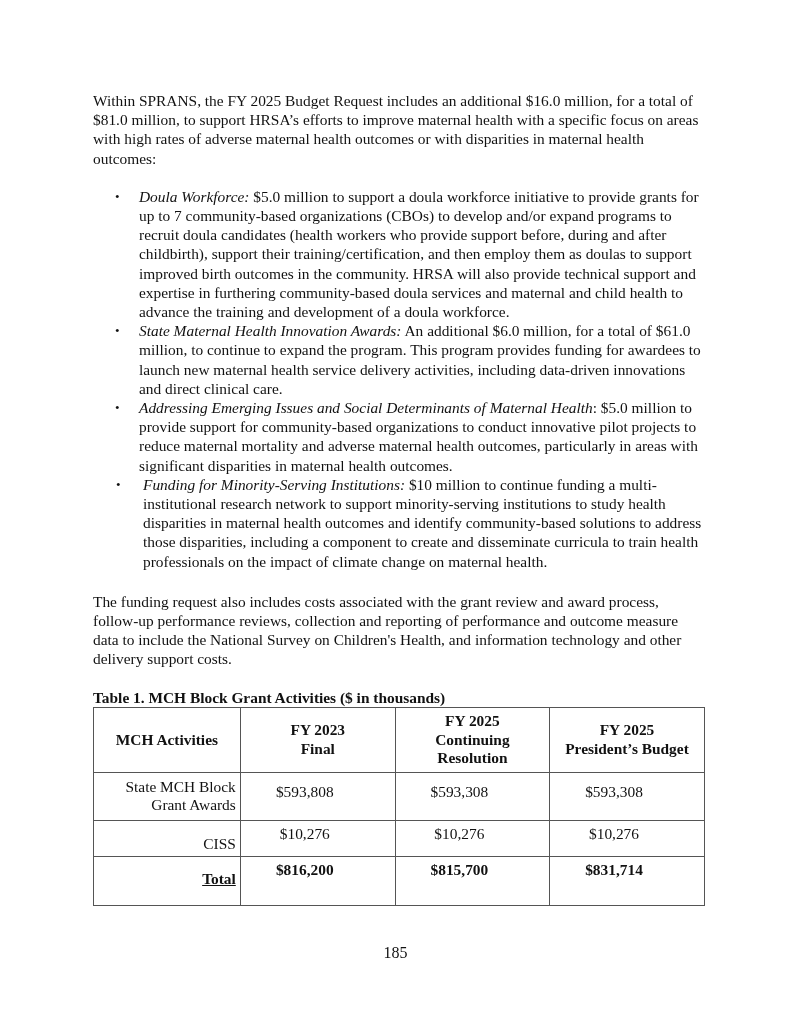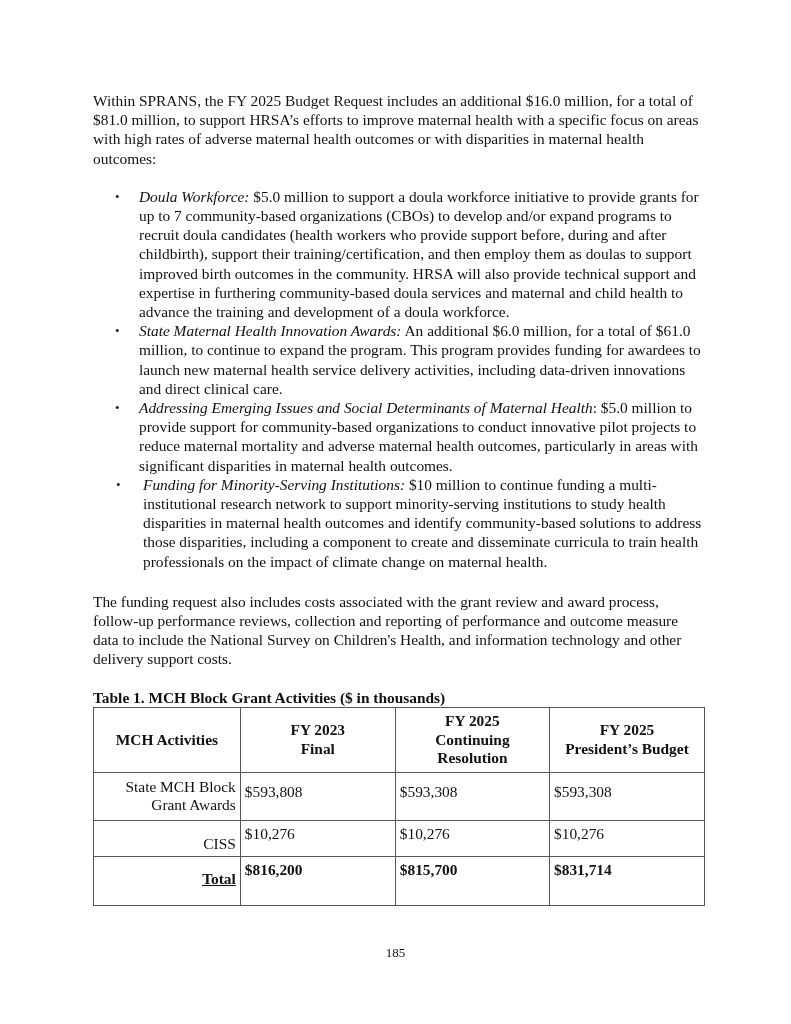--- a/index.html
+++ b/index.html
@@ -76,40 +76,40 @@
       height: 64px;
     }
     table.data-table th.col-activity { width: 166px; }
     table.data-table th.col-2023 { width: 169px; }
     table.data-table th.col-2024 { width: 168px; }
     table.data-table th.col-2025 { width: 169px; }
     table.data-table td.label {
       text-align: right;
     }
     table.data-table td.num {
-      text-align: left;
+      text-align: center;
       padding-right: 30px;
       vertical-align: top;
       padding-top: 4px;
     }
     table.data-table tr.row-awards td { height: 37px; }
     table.data-table tr.row-awards td.num { padding-top: 10px; }
     table.data-table tr.row-sprans td { height: 33px; }
     table.data-table tr.row-sprans td.label { vertical-align: bottom; padding-bottom: 2px; }
     table.data-table tr.row-ciss td { height: 31px; }
     table.data-table tr.row-ciss td.label { vertical-align: bottom; padding-bottom: 2px; }
     table.data-table tr.row-total td { height: 32px; font-weight: bold; }
     table.data-table tr.row-total td.label { vertical-align: bottom; padding-bottom: 16px; text-decoration: underline; }
     .page-number {
       position: absolute;
       left: 0;
       width: 791px;
       top: 943px;
       text-align: center;
-      font-size: 13px;
+      font-size: 16px;
     }
   </style>
 </head>
 <body>
 
 <div class="page">
 
 
   <p class="para">Within SPRANS, the FY 2025 Budget Request includes an additional $16.0 million, for a total of $81.0 million, to support HRSA’s efforts to improve maternal health with a specific focus on areas with high rates of adverse maternal health outcomes or with disparities in maternal health outcomes:</p>
 

